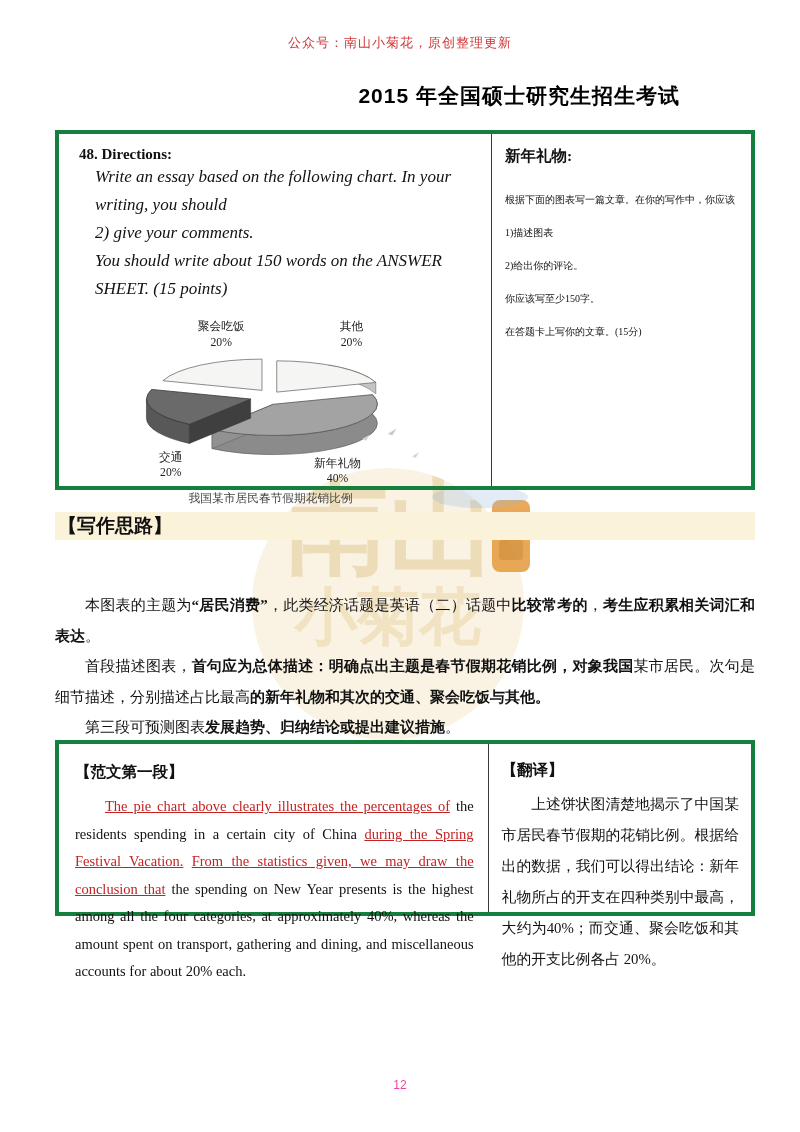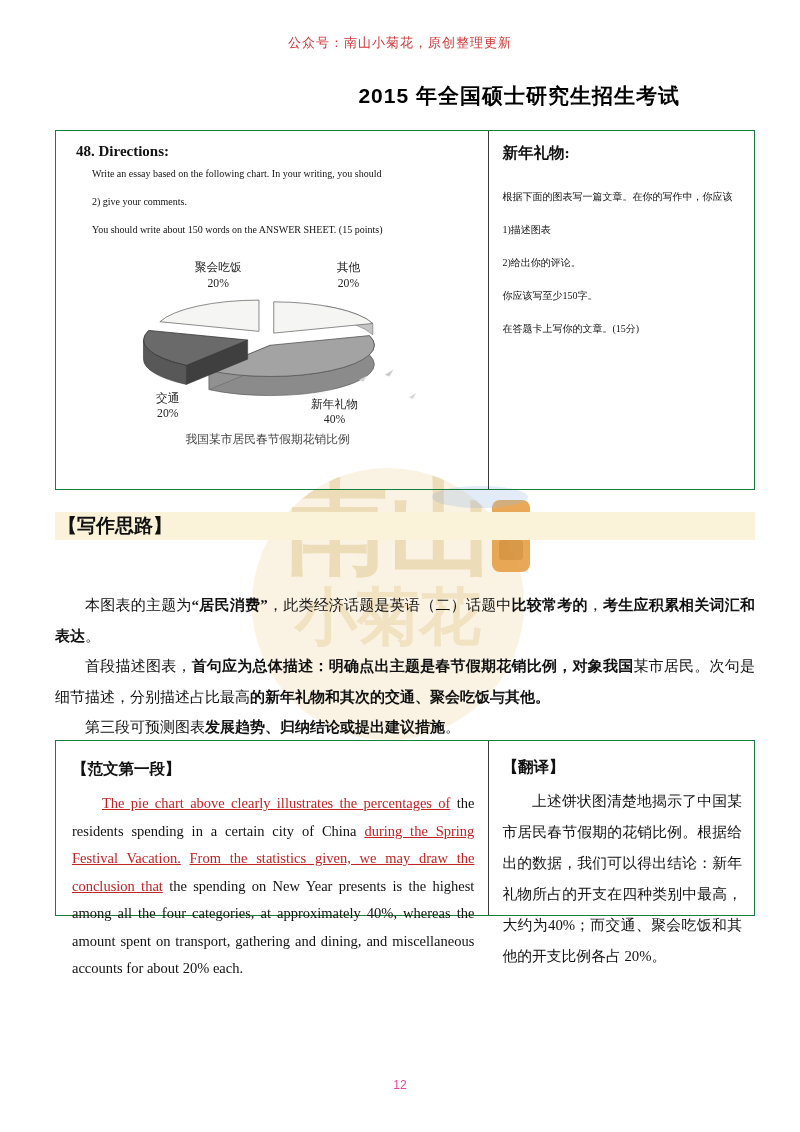--- a/index.html
+++ b/index.html
@@ -49,31 +49,31 @@
     content: ""; position: absolute; left: 7px; top: 40px; width: 24px; height: 20px;
     background: #d2882a; border-radius: 3px;
   }
   .wm-blue {
     top: 486px; left: 432px; width: 96px; height: 22px; border-radius: 50%;
     background: rgba(150, 182, 222, 0.28); z-index: 0;
   }
 
   
   .frame {
-    left: 55px; width: 700px; border: 1px solid #15803d; background: transparent;
+    left: 55px; width: 700px; border: 4px solid #15803d; background: transparent;
     display: flex; z-index: 1;
   }
   .frame-top { top: 130px; height: 360px; }
   .frame-bottom { top: 740px; height: 176px; justify-content: space-between; }
   .col-left { width: 434px; border-right: 1px solid #3a3a3a; padding: 12px 12px 6px 14px; }
   .col-right { width: 265px; padding: 12px 12px 8px 13px; }
 
   
   .dir-heading { font-weight: 700; font-size: 15px; padding-left: 6px; }
-  .dir-line { font-size: 10px; line-height: 28px; padding-left: 22px; }
+  .dir-line { font-size: 17px; line-height: 28px; padding-left: 22px; font-style: italic; }
 
   
   .chart-wrap { position: relative; width: 408px; height: 198px; margin: 4px 0 0 -2px; }
   .chart-svg { width: 408px; height: 198px; display: block; }
   .pie-label { font-family: "Liberation Serif", "DejaVu Serif", serif; font-size: 13.5px; fill: #222; }
   .pie-caption { font-family: "Liberation Serif", "DejaVu Serif", serif; font-size: 13.5px; fill: #444; }
 
   
   .qt-heading { font-weight: 700; font-size: 15.5px; margin-bottom: 16px; }
   .qt-line { font-size: 10px; line-height: 33px; }

